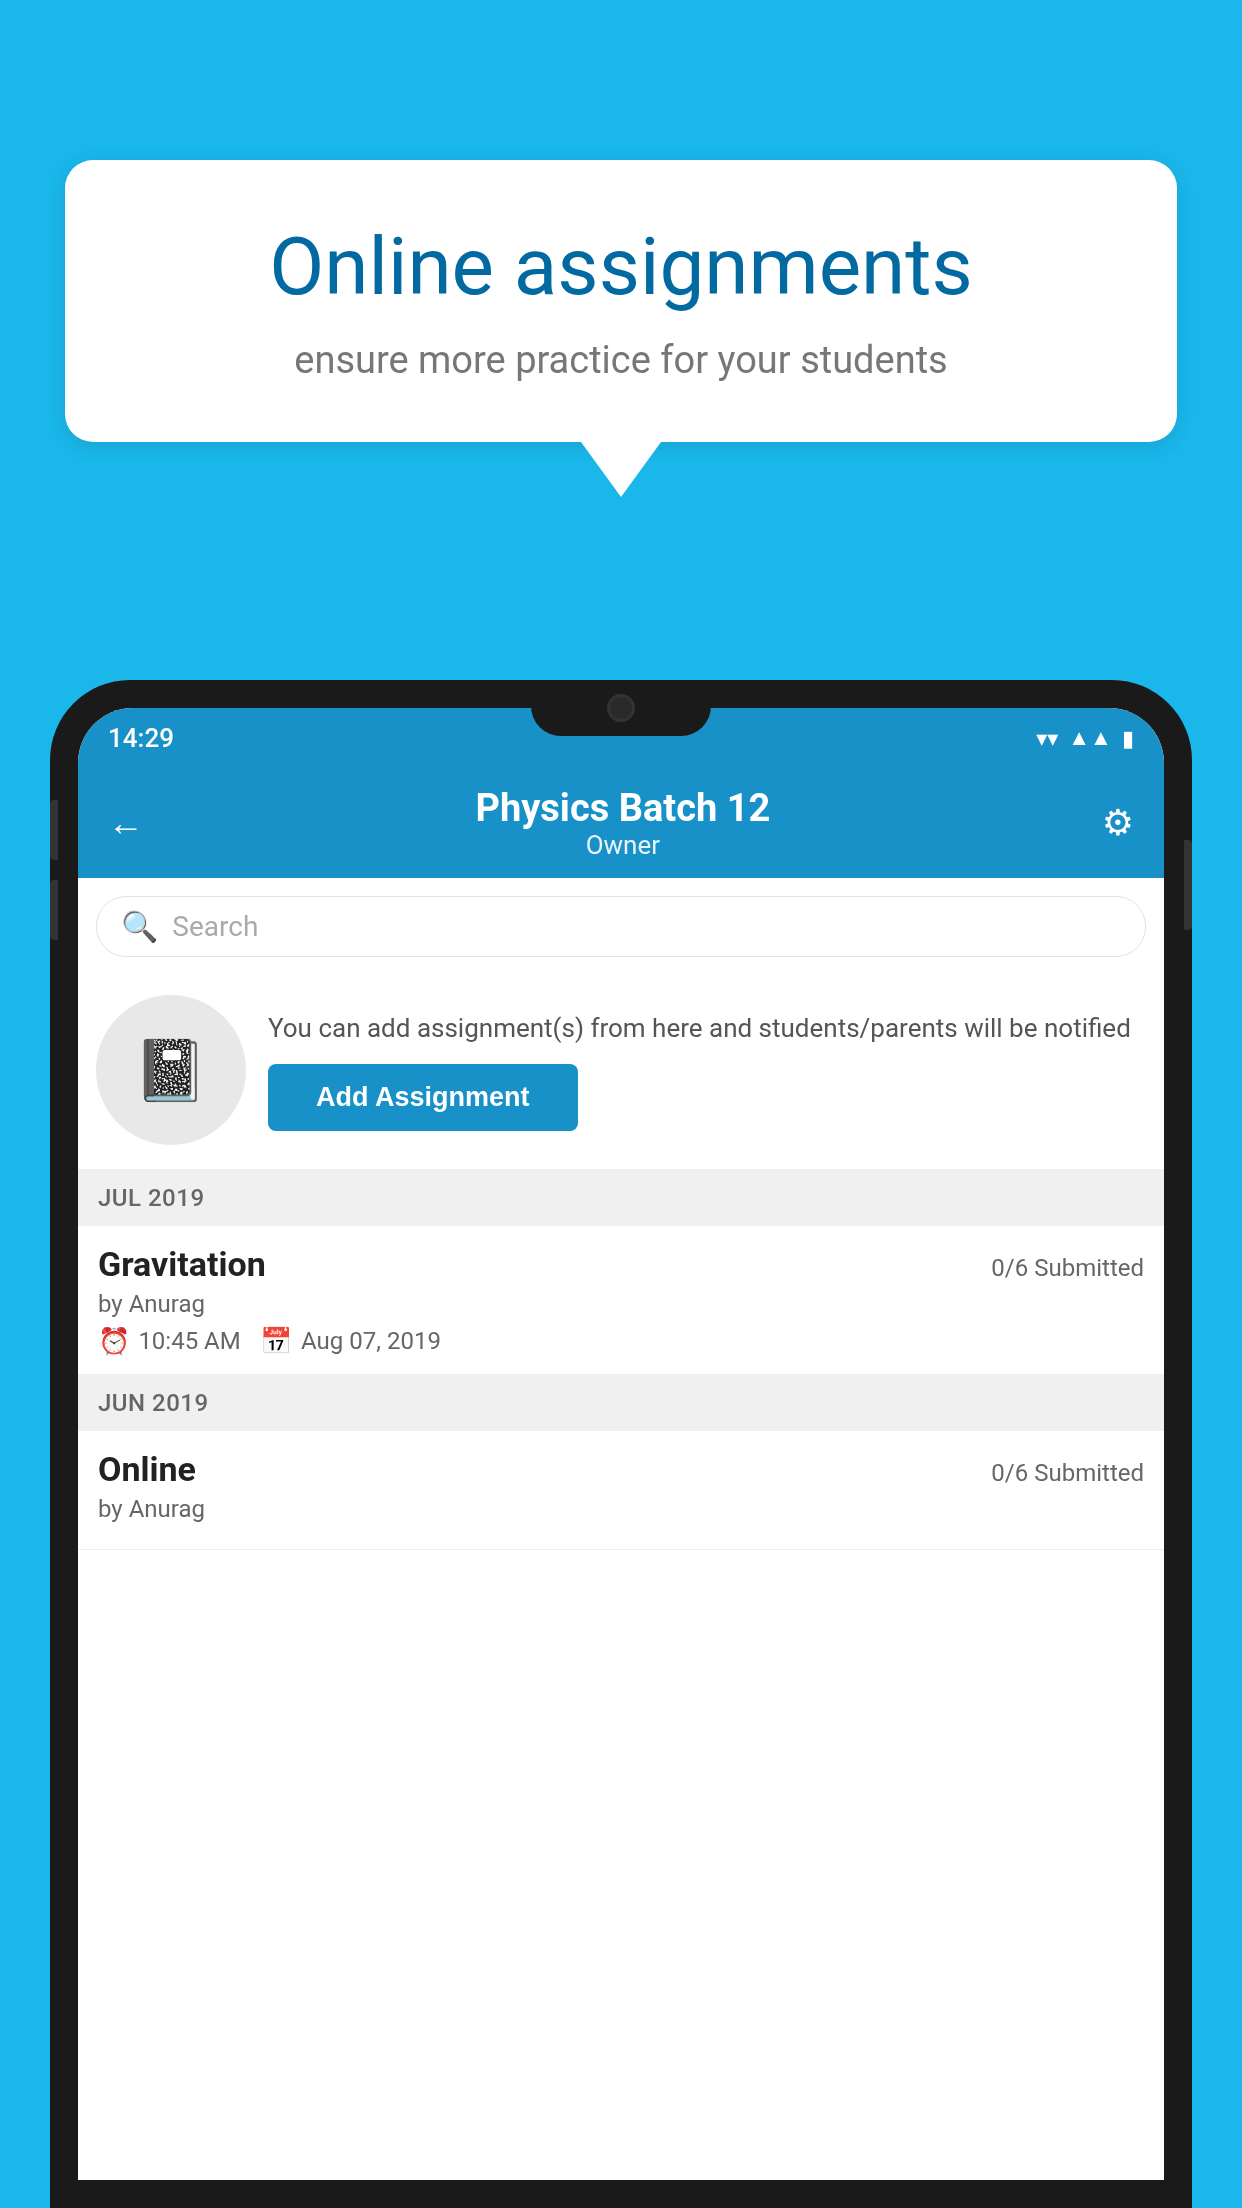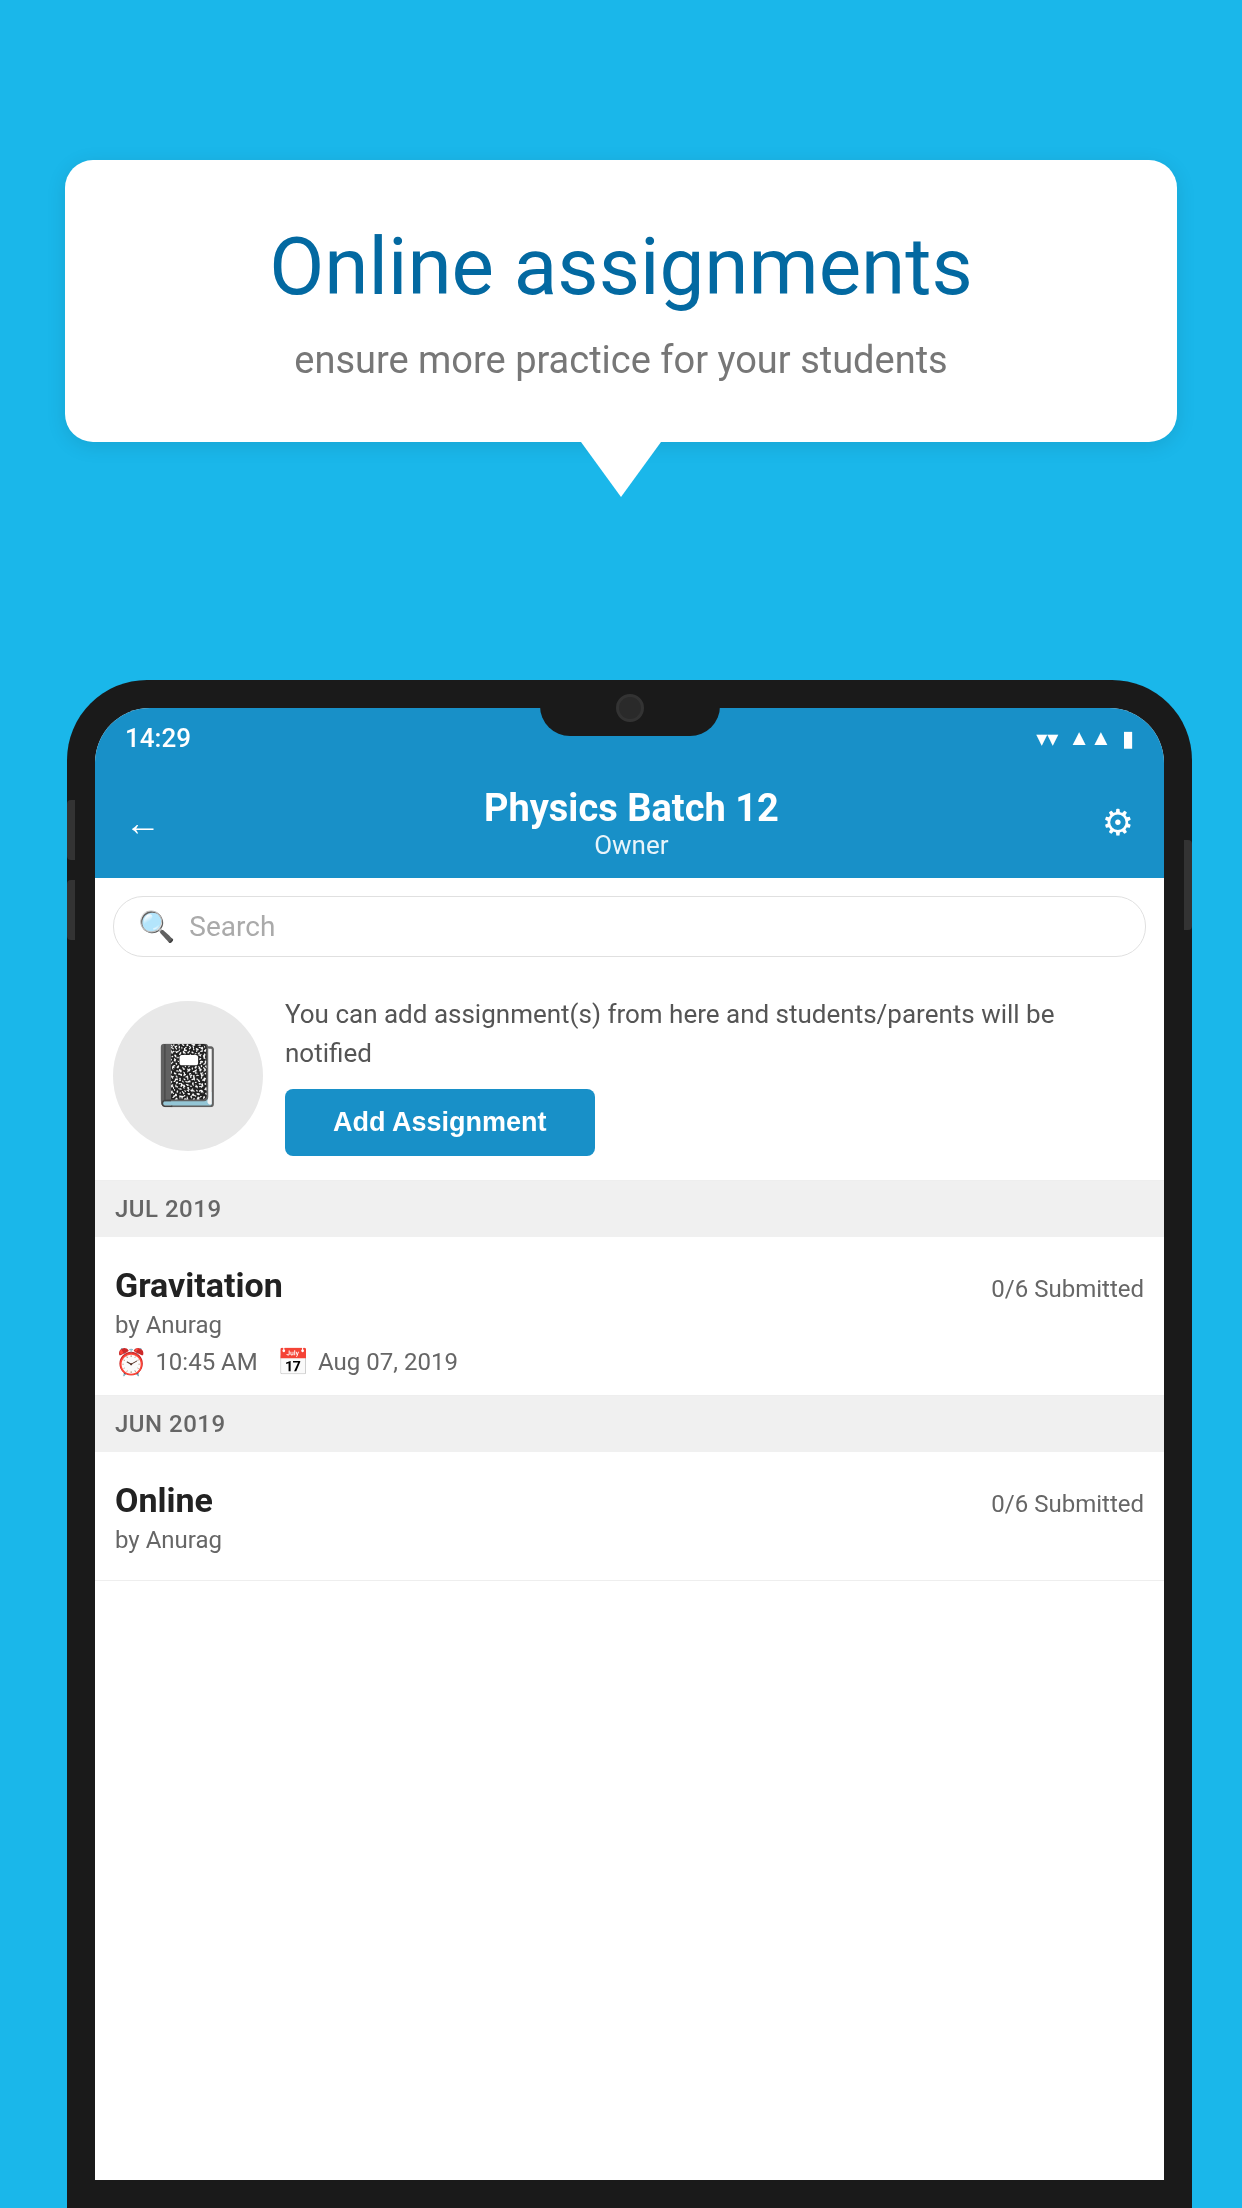--- a/index.html
+++ b/index.html
@@ -46,21 +46,20 @@
       font-weight: 400;
     }
 
     
     .phone-container {
       position: absolute;
       top: 680px;
       left: 50px;
       right: 50px;
       bottom: 0;
-      margin-left: 17px;
     }
     .phone-frame {
       background: #1a1a1a;
       border-radius: 80px 80px 0 0;
       padding: 28px;
       height: 100%;
       position: relative;
     }
     .phone-notch {
       position: absolute;
@@ -248,21 +247,21 @@
       background: #f0f0f0;
       padding: 14px 20px;
       font-size: 24px;
       color: #666;
       font-weight: 500;
       letter-spacing: 0.5px;
     }
 
     
     .assignment-item {
-      padding: 28px 20px 18px 20px;
+      padding: 18px 20px 18px 20px;
       border-bottom: 1.5px solid #eee;
       background: white;
     }
     .assignment-top-row {
       display: flex;
       justify-content: space-between;
       align-items: baseline;
       margin-bottom: 6px;
     }
     .assignment-name {

